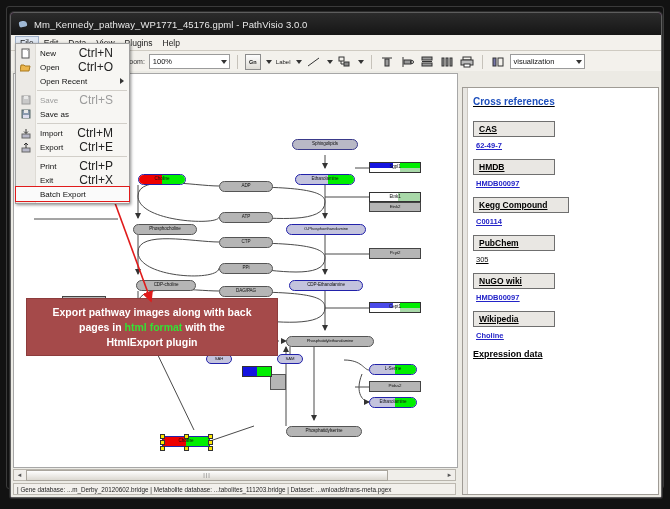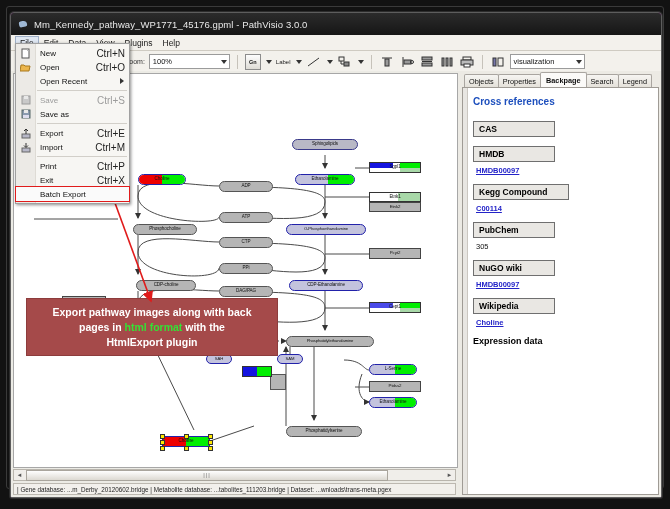--- a/index.html
+++ b/index.html
@@ -67,39 +67,39 @@
       font-size:6.3px;color:#222;padding-left:3px;white-space:nowrap;overflow:hidden;}
 
   
   .rightpanel{flex:1;position:relative;background:#eceae4;padding:2px 2px 0 0;box-sizing:border-box;}
   .tabs{display:flex;align-items:flex-end;height:14px;padding-left:6px;gap:0px;}
   .tab{font-size:7.3px;color:#111;padding:2px 4px 1px 4px;border:1px solid #a9a5a0;
       border-bottom:none;background:linear-gradient(#f6f5f2,#e4e1da);margin-right:-1px;border-radius:2px 2px 0 0;}
   .tab.sel{background:#fbfaf8;padding:3px 5px 2px 5px;font-weight:bold;position:relative;z-index:3;}
   .panelbox{position:absolute;left:4px;top:16px;right:2px;bottom:2px;background:#fff;
       border:1px solid #9f9b95;overflow:hidden;}
-  .pcontent{padding:8px 10px;}
+  .pcontent{padding:8px 10px;text-decoration:underline;}
   .ptitle{color:#1d4fbd;font-weight:bold;font-size:10px;margin-bottom:14px;}
   .xref{margin-bottom:9px;}
   .xhead{background:#e9e7e3;border:1px solid #6f6f6f;font-weight:bold;font-size:8.5px;
       color:#000;padding:2px 5px;width:82px;box-sizing:border-box;}
   .xval{font-size:7.5px;color:#2323c8;text-decoration:underline;margin-top:4px;margin-left:3px;
       font-weight:bold;}
   .xval.plain{color:#111;text-decoration:none;font-weight:normal;}
   .exprdata{font-weight:bold;font-size:9px;color:#000;margin-top:8px;}
   .panel-scroll{position:absolute;left:0;top:0;width:4px;bottom:0;background:#e8e6e2;border-right:1px solid #cbc7c1;}
 
   
   .filemenu{position:absolute;left:4px;top:30px;width:113px;background:#f7f6f3;
       border:1px solid #a0a0a0;box-shadow:1px 1px 3px rgba(0,0,0,.45);z-index:60;padding:2px 0;}
   .filemenu .gutter{position:absolute;left:0;top:0;bottom:0;width:19px;background:#eceae6;
       border-right:1px solid #dedbd5;}
   .fm-item{position:relative;display:flex;align-items:center;height:14px;font-size:8px;color:#111;
       padding-left:24px;z-index:2;}
-  .fm-item .acc{position:absolute;right:4px;font-size:10px;color:#222;}
+  .fm-item .acc{position:absolute;right:16px;font-size:12px;color:#222;}
   .fm-item.dis,.fm-item.dis .acc{color:#9c9c9c;}
   .fm-item .subarrow{position:absolute;right:5px;width:0;height:0;
       border-top:3px solid transparent;border-bottom:3px solid transparent;border-left:4px solid #333;}
   .fm-item .gi{position:absolute;left:3px;width:13px;height:12px;display:flex;align-items:center;justify-content:center;font-size:8px;}
   .fm-sep{height:1px;background:#d2cfc9;margin:2px 2px 2px 21px;position:relative;z-index:2;}
   .fm-item.hl{outline:1.5px solid #e01b1b;background:#fafafa;z-index:3;}
 
   
   .node{position:absolute;box-sizing:border-box;display:flex;align-items:center;justify-content:center;
       font-size:4.6px;color:#111;text-align:center;line-height:1;letter-spacing:-.1px;}
@@ -426,35 +426,29 @@
           <span class="hsb-track"></span>
           <span class="hsb-arrow">►</span>
         </div>
 
         <div class="statusbar">
           <span>| Gene database: ...m_Derby_20120602.bridge | Metabolite database: ...tabolites_111203.bridge | Dataset: ...wnloads\trans-meta.pgex</span>
         </div>
       </div>
 
       <div class="rightpanel">
-        <div class="tabs">
-          <span class="tab">Objects</span>
-          <span class="tab">Properties</span>
-          <span class="tab sel">Backpage</span>
-          <span class="tab">Search</span>
-          <span class="tab">Legend</span>
-        </div>
 
         <div class="panelbox">
           <div class="panel-scroll"></div>
           <div class="pcontent">
             <div class="ptitle">Cross references</div>
 
             <div class="xref">
               <div class="xhead">CAS</div>
+              <div class="xval">62-49-7</div>
             </div>
             <div class="xref">
               <div class="xhead">HMDB</div>
               <div class="xval">HMDB00097</div>
             </div>
             <div class="xref">
               <div class="xhead" style="width:96px">Kegg Compound</div>
               <div class="xval">C00114</div>
             </div>
             <div class="xref">
@@ -529,36 +523,36 @@
         <span>Save as</span>
         <span class="acc"></span>
       </div>
 
       <div class="fm-sep"></div>
 
       <div class="fm-item">
         <span class="gi">
           <svg width="10" height="11">
               <rect x="1" y="6" width="8" height="4" fill="#b8b8c8" stroke="#666"></rect>
+              <path d="M5,1 L5,5 M3,3.5 L5,5.5 L7,3.5" stroke="#333" fill="none"></path>
+            </svg>
+        </span>
+        <span>Import</span>
+        <span class="acc">Ctrl+M</span>
+      </div>
+
+      <div class="fm-item">
+        <span class="gi">
+          <svg width="10" height="11">
+              <rect x="1" y="6" width="8" height="4" fill="#b8b8c8" stroke="#666"></rect>
               <path d="M5,6 L5,1 M3,3 L5,1 L7,3" stroke="#333" fill="none"></path>
             </svg>
         </span>
         <span>Export</span>
         <span class="acc">Ctrl+E</span>
-      </div>
-
-      <div class="fm-item">
-        <span class="gi">
-          <svg width="10" height="11">
-              <rect x="1" y="6" width="8" height="4" fill="#b8b8c8" stroke="#666"></rect>
-              <path d="M5,1 L5,5 M3,3.5 L5,5.5 L7,3.5" stroke="#333" fill="none"></path>
-            </svg>
-        </span>
-        <span>Import</span>
-        <span class="acc">Ctrl+M</span>
       </div>
 
       <div class="fm-sep"></div>
 
       <div class="fm-item">
         <span>Print</span>
         <span class="acc">Ctrl+P</span>
       </div>
 
       <div class="fm-item">

